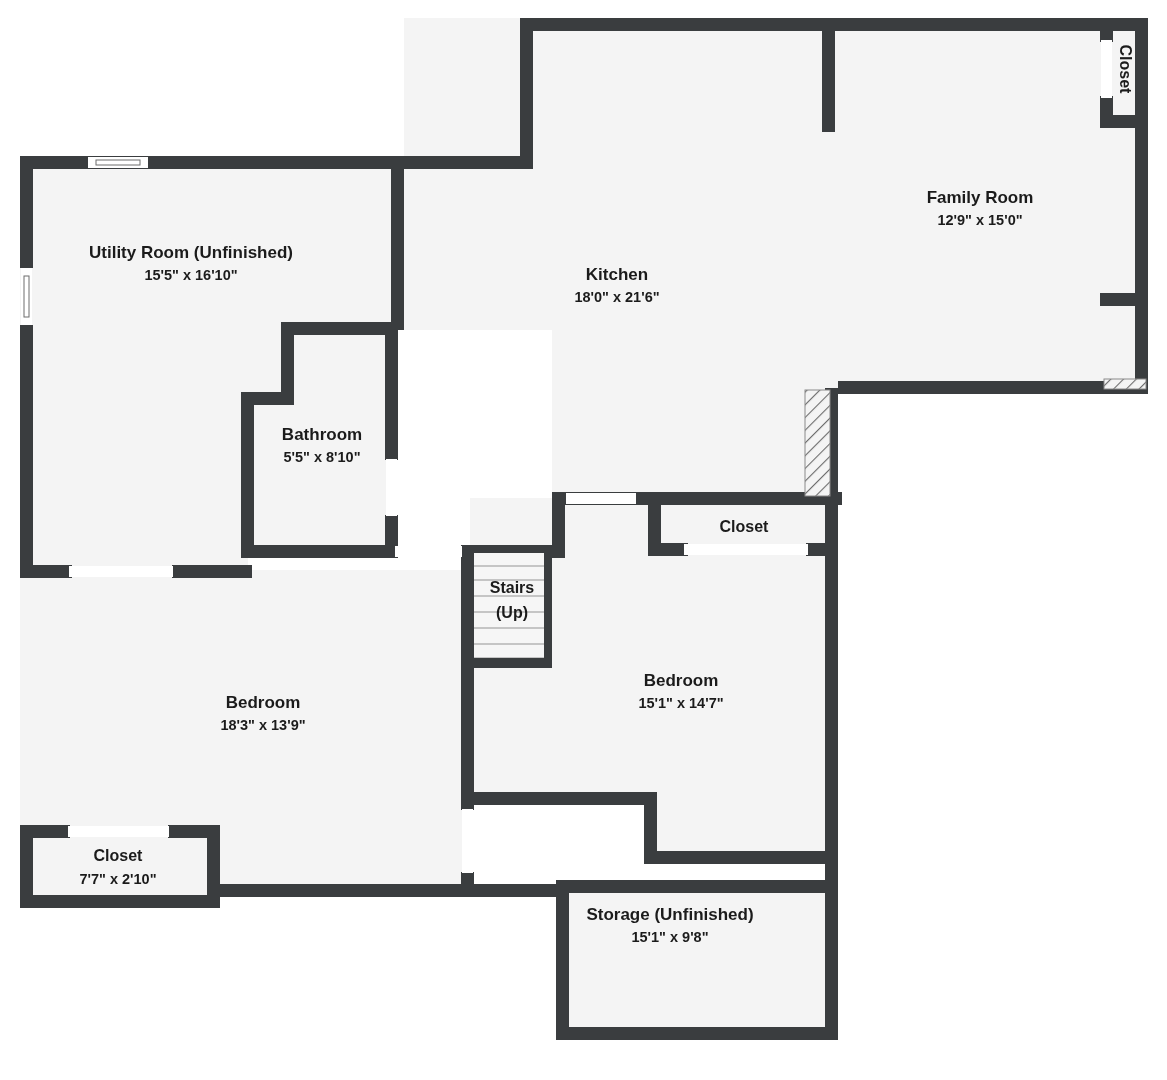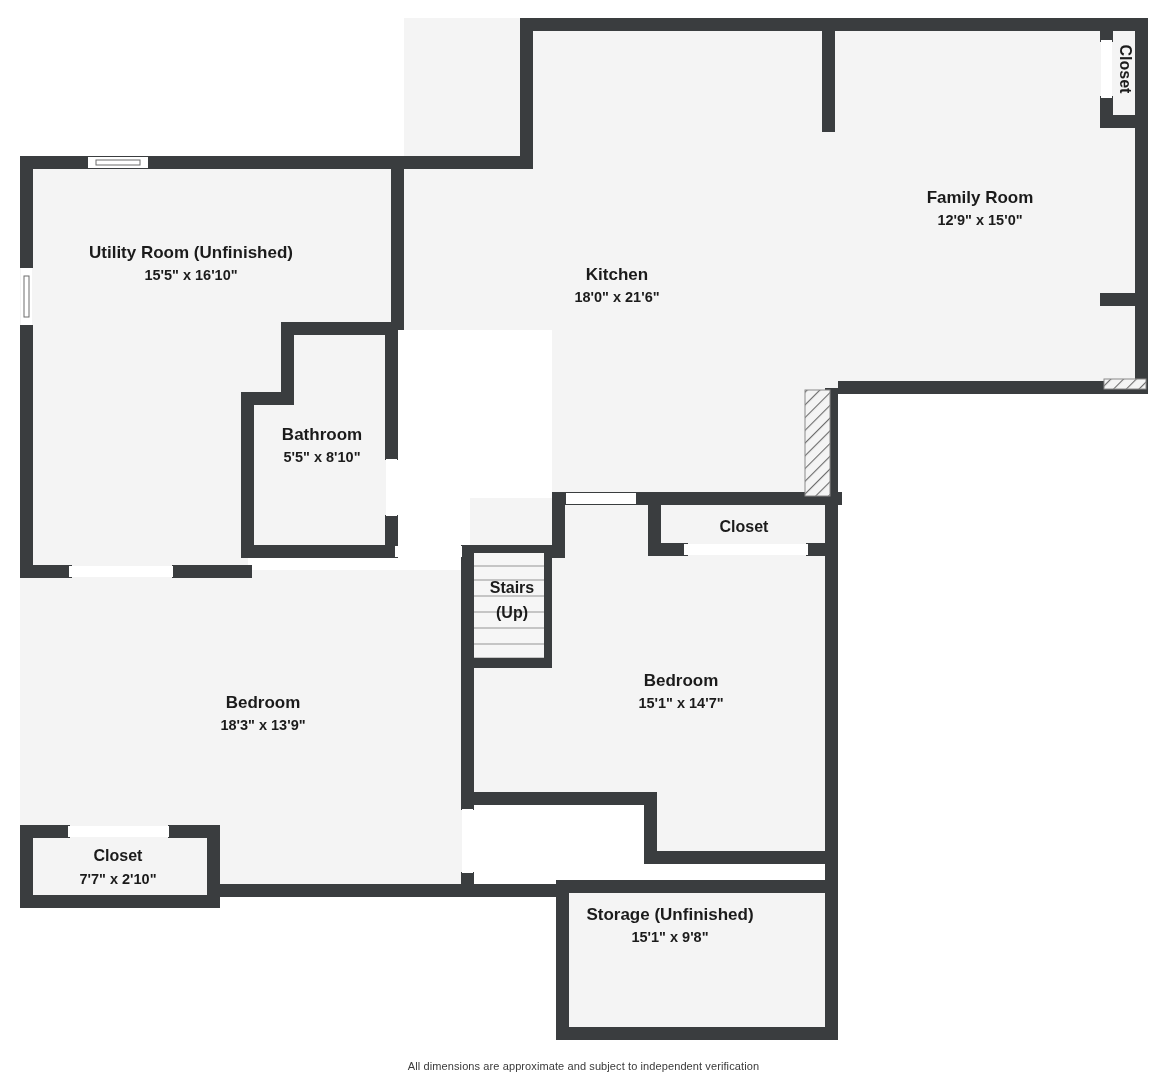--- a/index.html
+++ b/index.html
@@ -242,15 +242,14 @@
       <text class="room-name" x="670" y="916">Storage (Unfinished)</text>
       <text class="room-dims" x="670" y="938">15'1" x 9'8"</text>
 
       <text class="stair-label" x="512" y="589">Stairs</text>
       <text class="stair-label" x="512" y="614">(Up)</text>
 
     </g>
 
   </svg>
 
-  <div class="disclaimer">All dimensions are approximate and subject to independent verification</div>
 
 </div>
 
 </body></html>

